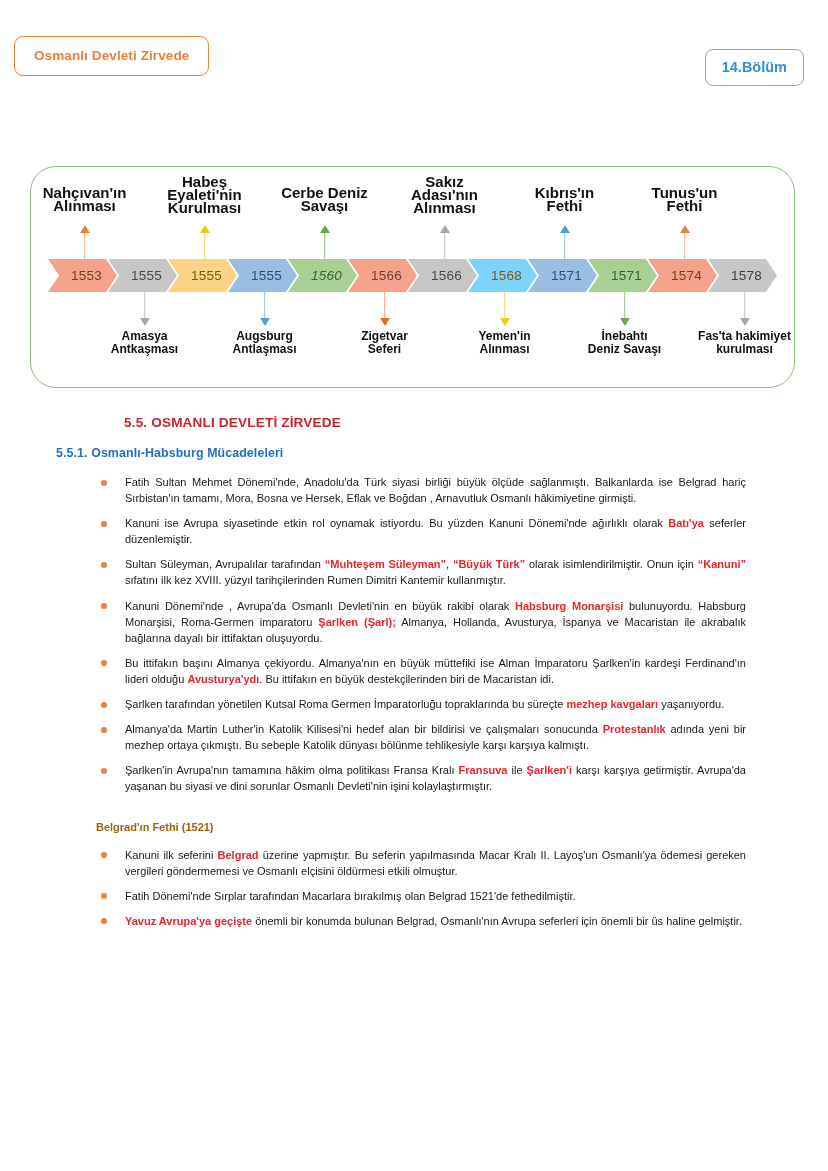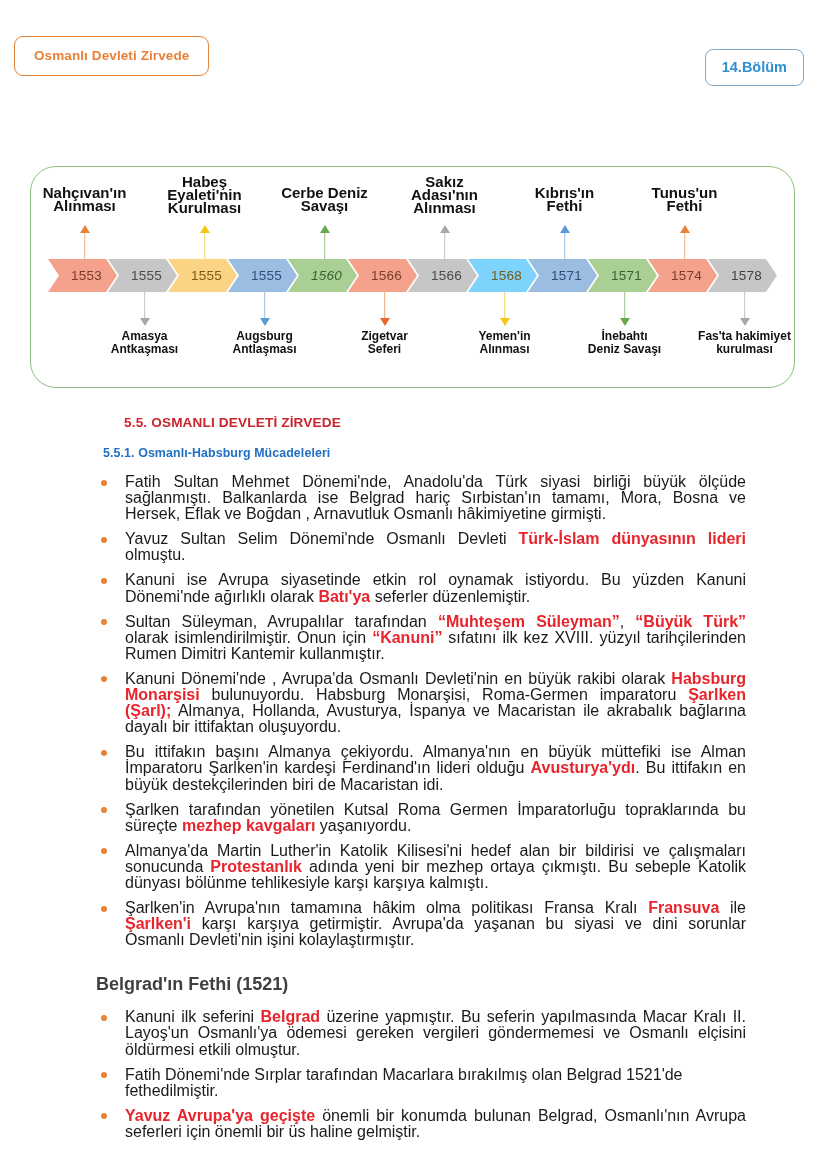--- a/index.html
+++ b/index.html
@@ -166,43 +166,43 @@
     color: #c9252d;
     font-size: 13.6px;
     font-weight: bold;
     margin-left: 124px;
     letter-spacing: 0.15px;
   }
   .h-sub {
     color: #1f6fc4;
     font-size: 12.4px;
     font-weight: bold;
-    margin-left: 103px;
+    margin-left: 56px;
     margin-top: 16px;
     letter-spacing: 0.1px;
   }
   .h-sec {
-    color: #404040;
-    font-size: 18px;
+    color: #a16207;
+    font-size: 11px;
     font-weight: bold;
     margin-left: 96px;
     margin-top: 26px;
   }
 
   ul.bullets {
     list-style: none;
     margin: 14px 0 0 0;
     padding: 0;
   }
   ul.bullets li {
     position: relative;
     margin-left: 96px;
     margin-right: 82px;
     padding-left: 29px;
-    font-size: 16px;
+    font-size: 11px;
     line-height: 16.1px;
     color: #1a1a1a;
     margin-bottom: 9px;
     text-align: justify;
   }
   ul.bullets li::before {
     content: "";
     position: absolute;
     left: 5px;
     top: 5.5px;
@@ -339,21 +339,20 @@
       <div class="tl-bot-label" style="left: 713.5px; top: 163px; white-space: pre-line;">Fas'ta hakimiyet
 kurulması</div>
     </div>
 </div>
 
 <div class="content">
   <div class="h-main">5.5. OSMANLI DEVLETİ ZİRVEDE</div>
   <div class="h-sub">5.5.1. Osmanlı-Habsburg Mücadeleleri</div>
   <ul class="bullets" id="bullets-1">
       <li><span>Fatih Sultan Mehmet Dönemi'nde, Anadolu'da Türk siyasi birliği büyük ölçüde sağlanmıştı. Balkanlarda ise Belgrad hariç Sırbistan'ın tamamı, Mora, Bosna ve Hersek, Eflak ve Boğdan , Arnavutluk Osmanlı hâkimiyetine girmişti.</span></li>
-      <li><span>Yavuz Sultan Selim Dönemi'nde Osmanlı Devleti </span><span class="rd">Türk-İslam dünyasının lideri</span><span> olmuştu.</span></li>
       <li><span>Kanuni ise Avrupa siyasetinde etkin rol oynamak istiyordu. Bu yüzden Kanuni Dönemi'nde ağırlıklı olarak </span><span class="rd">Batı'ya</span><span> seferler düzenlemiştir.</span></li>
       <li><span>Sultan Süleyman, Avrupalılar tarafından </span><span class="rd">“Muhteşem Süleyman”</span><span>, </span><span class="rd">“Büyük Türk”</span><span> olarak isimlendirilmiştir. Onun için </span><span class="rd">“Kanuni”</span><span> sıfatını ilk kez XVIII. yüzyıl tarihçilerinden Rumen Dimitri Kantemir kullanmıştır.</span></li>
       <li><span>Kanuni Dönemi'nde , Avrupa'da Osmanlı Devleti'nin en büyük rakibi olarak </span><span class="rd">Habsburg Monarşisi</span><span> bulunuyordu. Habsburg Monarşisi, Roma-Germen imparatoru </span><span class="rd">Şarlken (Şarl);</span><span> Almanya, Hollanda, Avusturya, İspanya ve Macaristan ile akrabalık bağlarına dayalı bir ittifaktan oluşuyordu.</span></li>
       <li><span>Bu ittifakın başını Almanya çekiyordu. Almanya'nın en büyük müttefiki ise Alman İmparatoru Şarlken'in kardeşi Ferdinand'ın lideri olduğu </span><span class="rd">Avusturya'ydı</span><span>. Bu ittifakın en büyük destekçilerinden biri de Macaristan idi.</span></li>
       <li><span>Şarlken tarafından yönetilen Kutsal Roma Germen İmparatorluğu topraklarında bu süreçte </span><span class="rd">mezhep kavgaları</span><span> yaşanıyordu.</span></li>
       <li><span>Almanya'da Martin Luther'in Katolik Kilisesi'ni hedef alan bir bildirisi ve çalışmaları sonucunda </span><span class="rd">Protestanlık</span><span> adında yeni bir mezhep ortaya çıkmıştı. Bu sebeple Katolik dünyası bölünme tehlikesiyle karşı karşıya kalmıştı.</span></li>
       <li><span>Şarlken'in Avrupa'nın tamamına hâkim olma politikası Fransa Kralı </span><span class="rd">Fransuva</span><span> ile </span><span class="rd">Şarlken'i</span><span> karşı karşıya getirmiştir. Avrupa'da yaşanan bu siyasi ve dini sorunlar Osmanlı Devleti'nin işini kolaylaştırmıştır.</span></li>
     </ul>
   <div class="h-sec">Belgrad'ın Fethi (1521)</div>
   <ul class="bullets" id="bullets-2">

